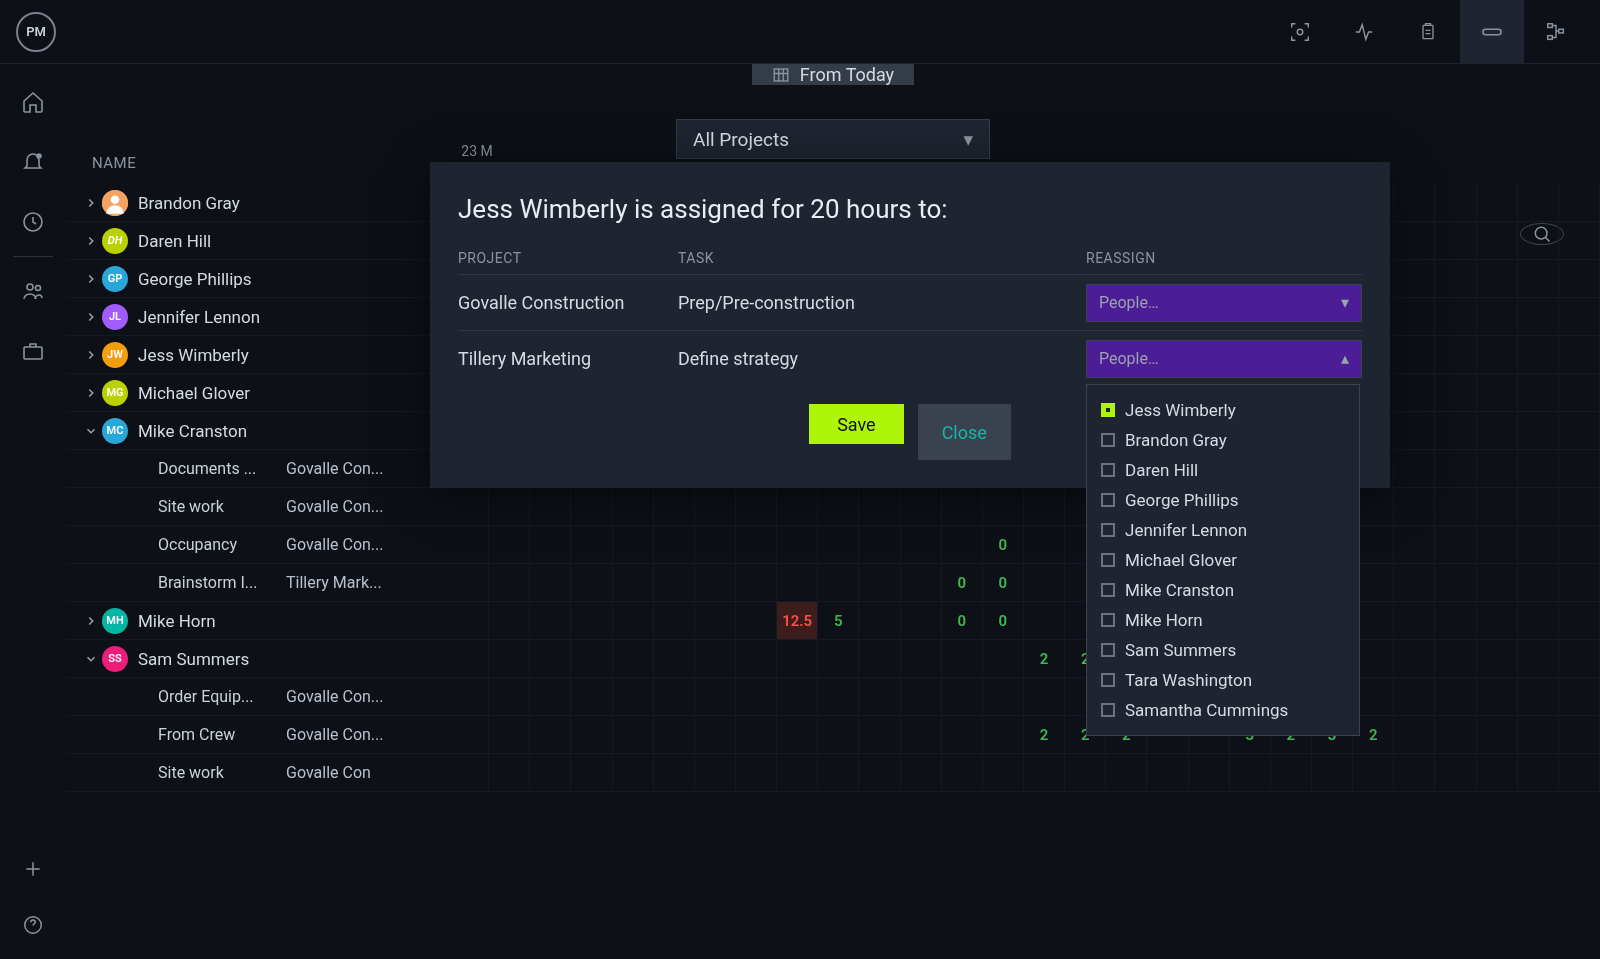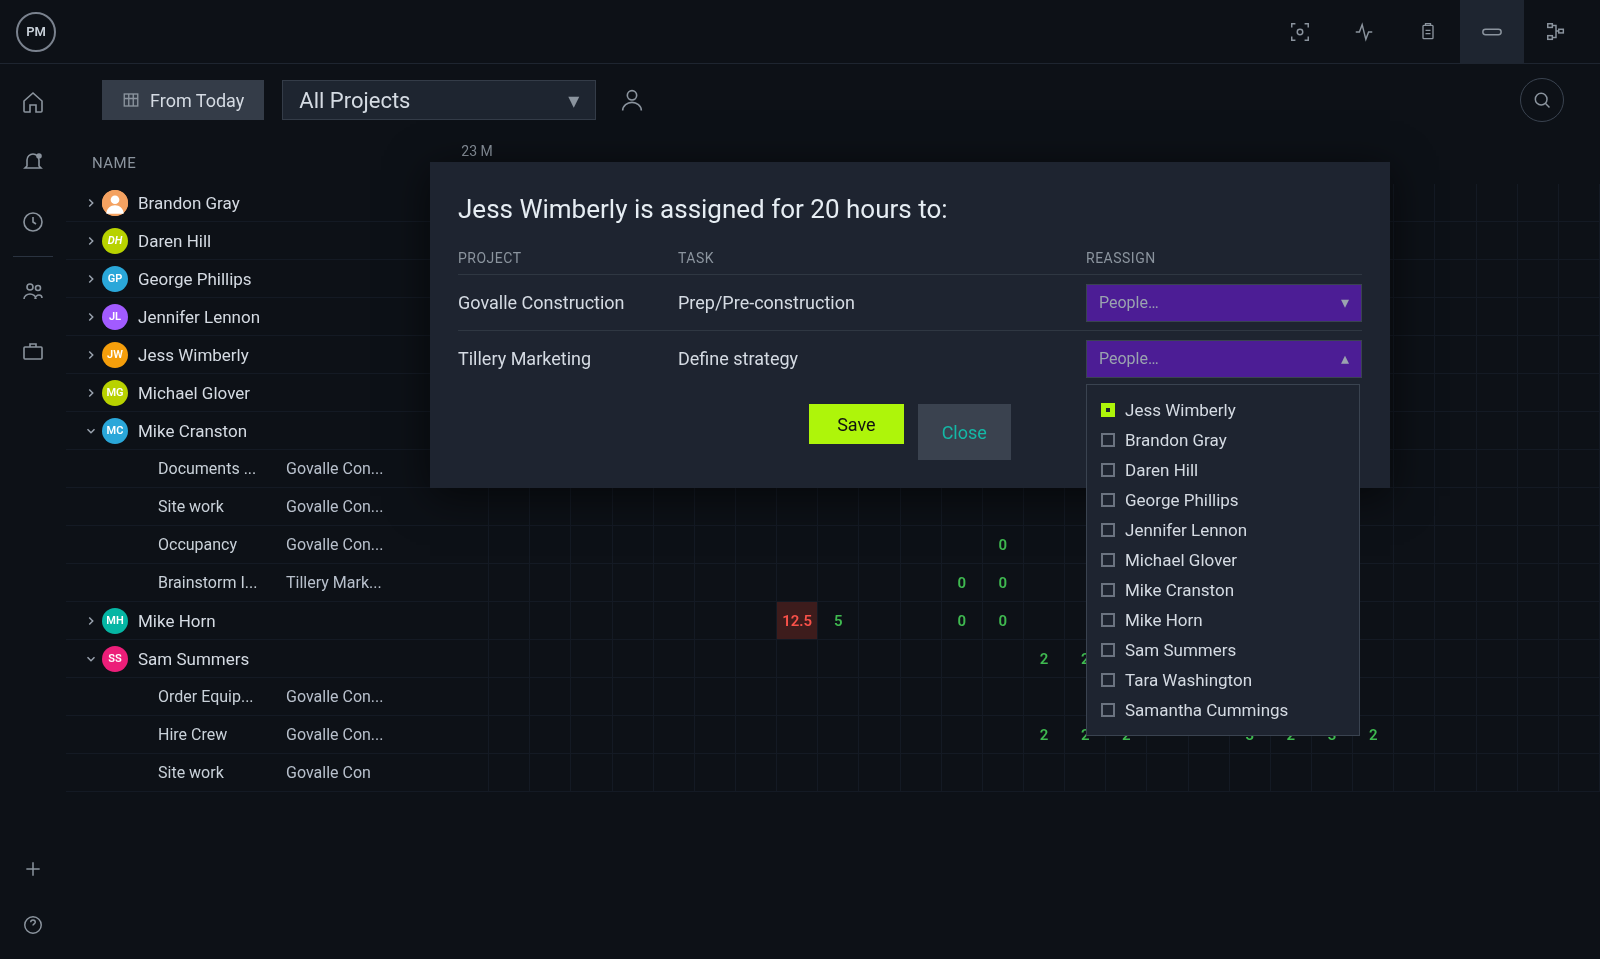--- a/index.html
+++ b/index.html
@@ -13,24 +13,24 @@
 .topbar-icon.active { background:#1e2530; }
 
 
 .leftrail { position:absolute; left:0; top:64px; bottom:0; width:66px; background:#0d1117; display:flex; flex-direction:column; align-items:center; padding-top:24px; gap:32px; }
 .leftrail-icon { width:28px; height:28px; display:flex; align-items:center; justify-content:center; color:#8b949e; cursor:pointer; }
 .leftrail-sep { width:40px; height:1px; background:#2a3340; margin:-12px 0; }
 .leftrail-bottom { margin-top:auto; margin-bottom:20px; display:flex; flex-direction:column; gap:28px; align-items:center; }
 
 
 .main { position:absolute; left:66px; top:64px; right:0; bottom:0; }
-.toolbar { height:72px; display:flex; align-items:center; padding:0 36px; gap:18px; }
+.toolbar { height:72px; display:flex; align-items:center; padding:0 36px; gap:18px;flex-direction:column; }
 .btn-fromtoday { background:#343c48; height:40px; display:flex; align-items:center; padding:0 20px; gap:10px; color:#d5dbe3; font-size:18px; cursor:pointer; }
 .btn-fromtoday .ic { color:#8b949e; }
-.select-projects { background:#1e2530; border:1px solid #343c48; height:40px; width:314px; display:flex; align-items:center; padding:0 16px; color:#d5dbe3; font-size:22px; cursor:pointer; }
+.select-projects { background:#1e2530; border:1px solid #343c48; height:40px; width:314px; display:flex; align-items:center; padding:8px 16px; color:#d5dbe3; font-size:19px; cursor:pointer;margin-top:16px; }
 .select-projects .chev { margin-left:auto; color:#8b949e; }
 .user-outline { color:#8b949e; margin-left:4px; }
 .search-circle { margin-left:auto; width:44px; height:44px; border:1px solid #3a4350; border-radius:50%; display:flex; align-items:center; justify-content:center; color:#8b949e; cursor:pointer; }
 
 
 .content { position:absolute; left:0; top:72px; right:0; bottom:0; display:flex; }
 .namecol { width:382px; flex-shrink:0; }
 .name-hdr { height:48px; display:flex; align-items:flex-end; padding:0 0 12px 26px; color:#8b949e; font-size:15px; letter-spacing:0.5px; }
 .row { height:38px; display:flex; align-items:center; padding-left:14px; border-bottom:1px solid #141a24; }
 .row .exp { width:22px; color:#9aa3af; display:flex; justify-content:center; cursor:pointer; }
@@ -298,21 +298,21 @@
               </svg>
             </div>
             <div class="av" style="background: rgb(236, 30, 121);">SS</div>
             <div class="nm">Sam Summers</div>
           </div>
           <div class="subrow">
             <span class="task">Order Equip...</span>
             <span class="proj">Govalle Con...</span>
           </div>
           <div class="subrow">
-            <span class="task">Hire Crew</span>
+            <span class="task">From Crew</span>
             <span class="proj">Govalle Con...</span>
           </div>
           <div class="subrow">
             <span class="task">Site work</span>
             <span class="proj">Govalle Con</span>
           </div>
         </div>
     </div>
 
     <div class="gridcol">

